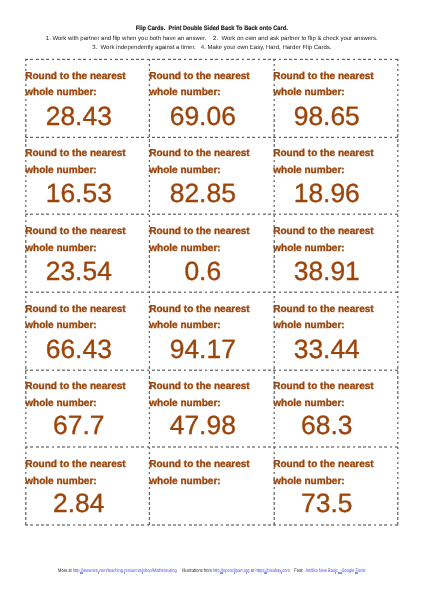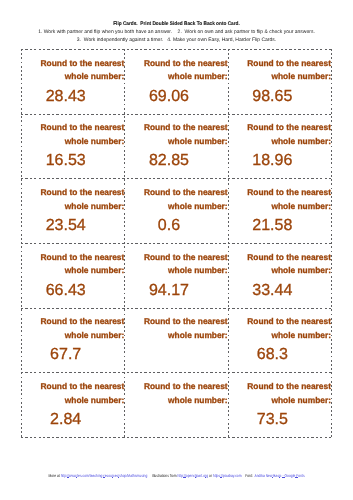--- a/index.html
+++ b/index.html
@@ -60,28 +60,28 @@
     background-image: repeating-linear-gradient(to bottom,
       #606062 0 1.9px, rgba(255,255,255,0) 1.9px 4.2px);
   }
   .c-prompt {
     font-family: "Liberation Sans", sans-serif;
     font-weight:700;
     font-size:8.4px;
     color:#9c450b;
     -webkit-text-stroke:0.28px #9c450b;
     line-height:13.5px;
-    text-align:right;
+    text-align:left;
     white-space:pre-line;
     position:absolute; left:0; right:0; top:7.7px;
   }
   .c-value {
     font-family: "Liberation Sans", sans-serif;
     font-weight:400;
-    font-size:16px;
+    font-size:22px;
     color:#9c450b;
     -webkit-text-stroke:0.3px #9c450b;
     line-height:20px;
     position:absolute; left:0; right:14px; top:37.7px;
   }
 
   
   .footer {
     position:absolute; left:0; top:472.5px; width:353px; text-align:center;
     font-family:"Liberation Sans", sans-serif;
@@ -141,21 +141,21 @@
         <div class="c-value">23.54</div>
       </div>
       <div class="cell" style="left: 103.333px; top: 129.333px; width: 103.333px; height: 64.6667px;">
         <div class="c-prompt">Round to the nearest
 whole number:</div>
         <div class="c-value">0.6</div>
       </div>
       <div class="cell" style="left: 206.667px; top: 129.333px; width: 103.333px; height: 64.6667px;">
         <div class="c-prompt">Round to the nearest
 whole number:</div>
-        <div class="c-value">21.58</div>
+        <div class="c-value">38.91</div>
       </div>
       <div class="cell" style="left: 0px; top: 194px; width: 103.333px; height: 64.6667px;">
         <div class="c-prompt">Round to the nearest
 whole number:</div>
         <div class="c-value">66.43</div>
       </div>
       <div class="cell" style="left: 103.333px; top: 194px; width: 103.333px; height: 64.6667px;">
         <div class="c-prompt">Round to the nearest
 whole number:</div>
         <div class="c-value">94.17</div>
@@ -166,20 +166,21 @@
         <div class="c-value">33.44</div>
       </div>
       <div class="cell" style="left: 0px; top: 258.667px; width: 103.333px; height: 64.6667px;">
         <div class="c-prompt">Round to the nearest
 whole number:</div>
         <div class="c-value">67.7</div>
       </div>
       <div class="cell" style="left: 103.333px; top: 258.667px; width: 103.333px; height: 64.6667px;">
         <div class="c-prompt">Round to the nearest
 whole number:</div>
+        <div class="c-value">47.98</div>
       </div>
       <div class="cell" style="left: 206.667px; top: 258.667px; width: 103.333px; height: 64.6667px;">
         <div class="c-prompt">Round to the nearest
 whole number:</div>
         <div class="c-value">68.3</div>
       </div>
       <div class="cell" style="left: 0px; top: 323.333px; width: 103.333px; height: 64.6667px;">
         <div class="c-prompt">Round to the nearest
 whole number:</div>
         <div class="c-value">2.84</div>

